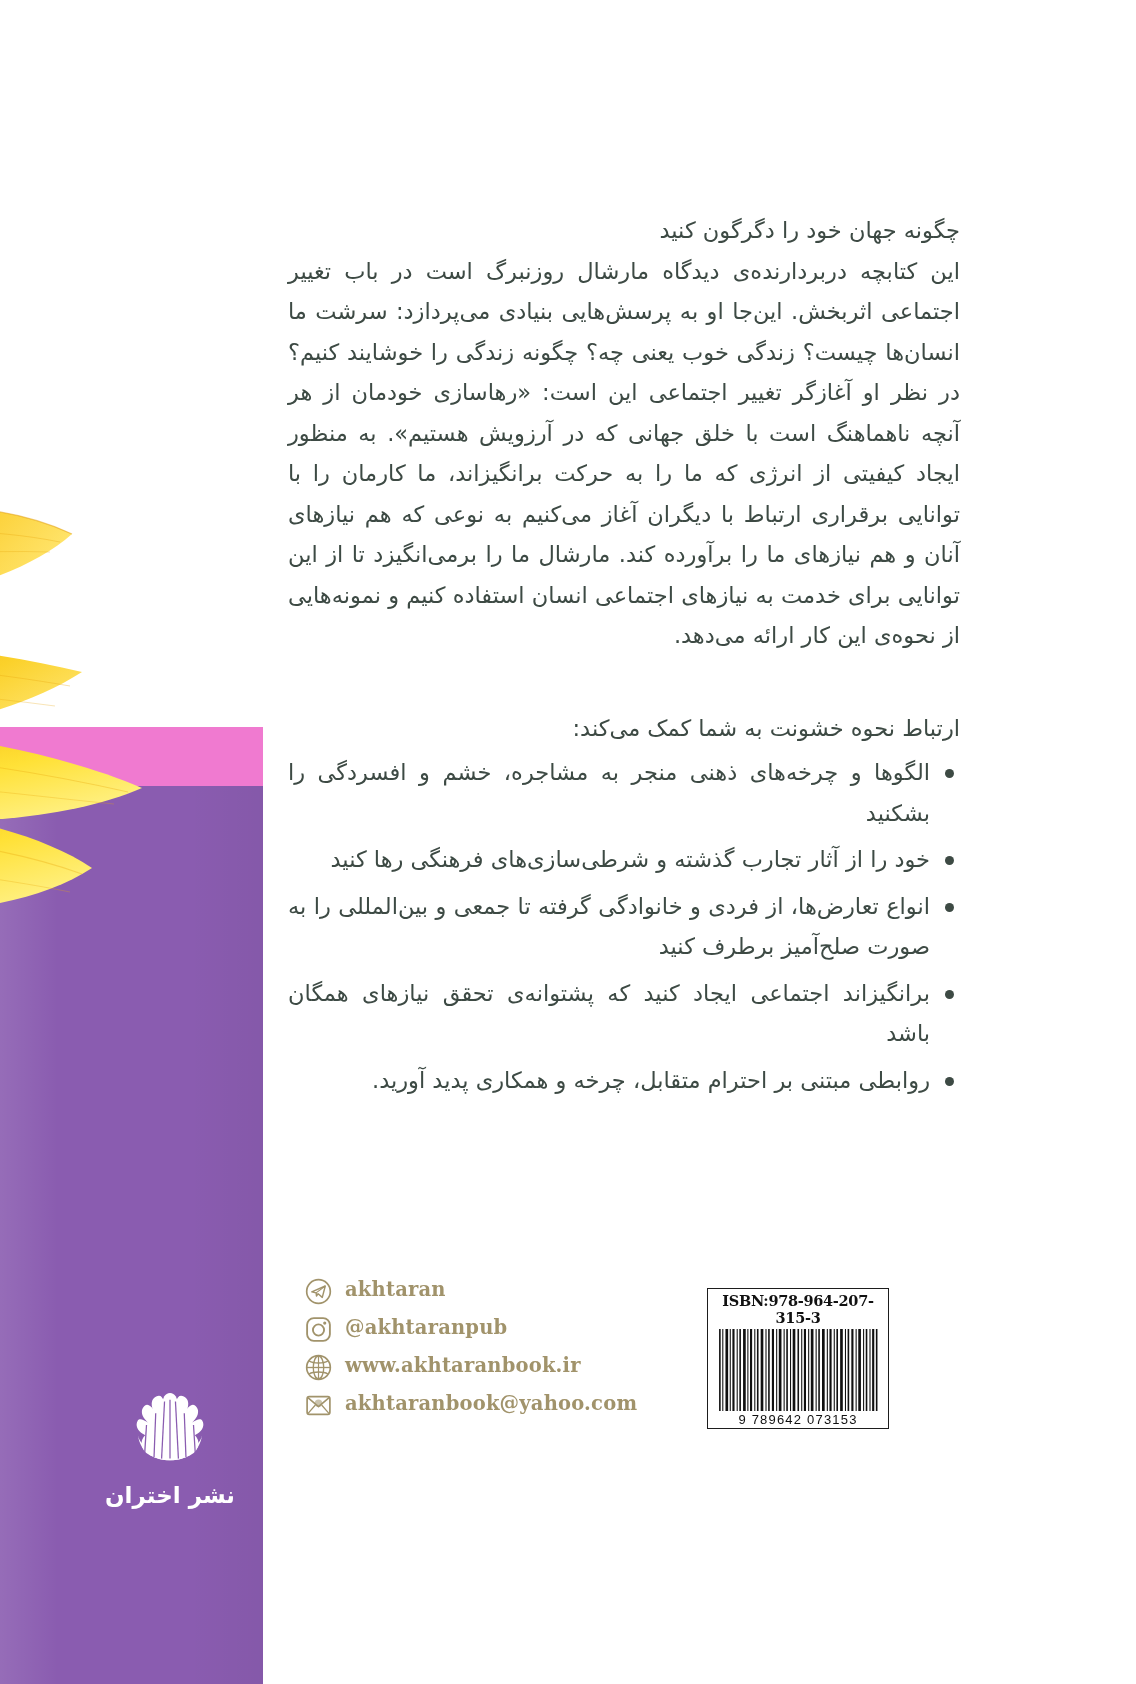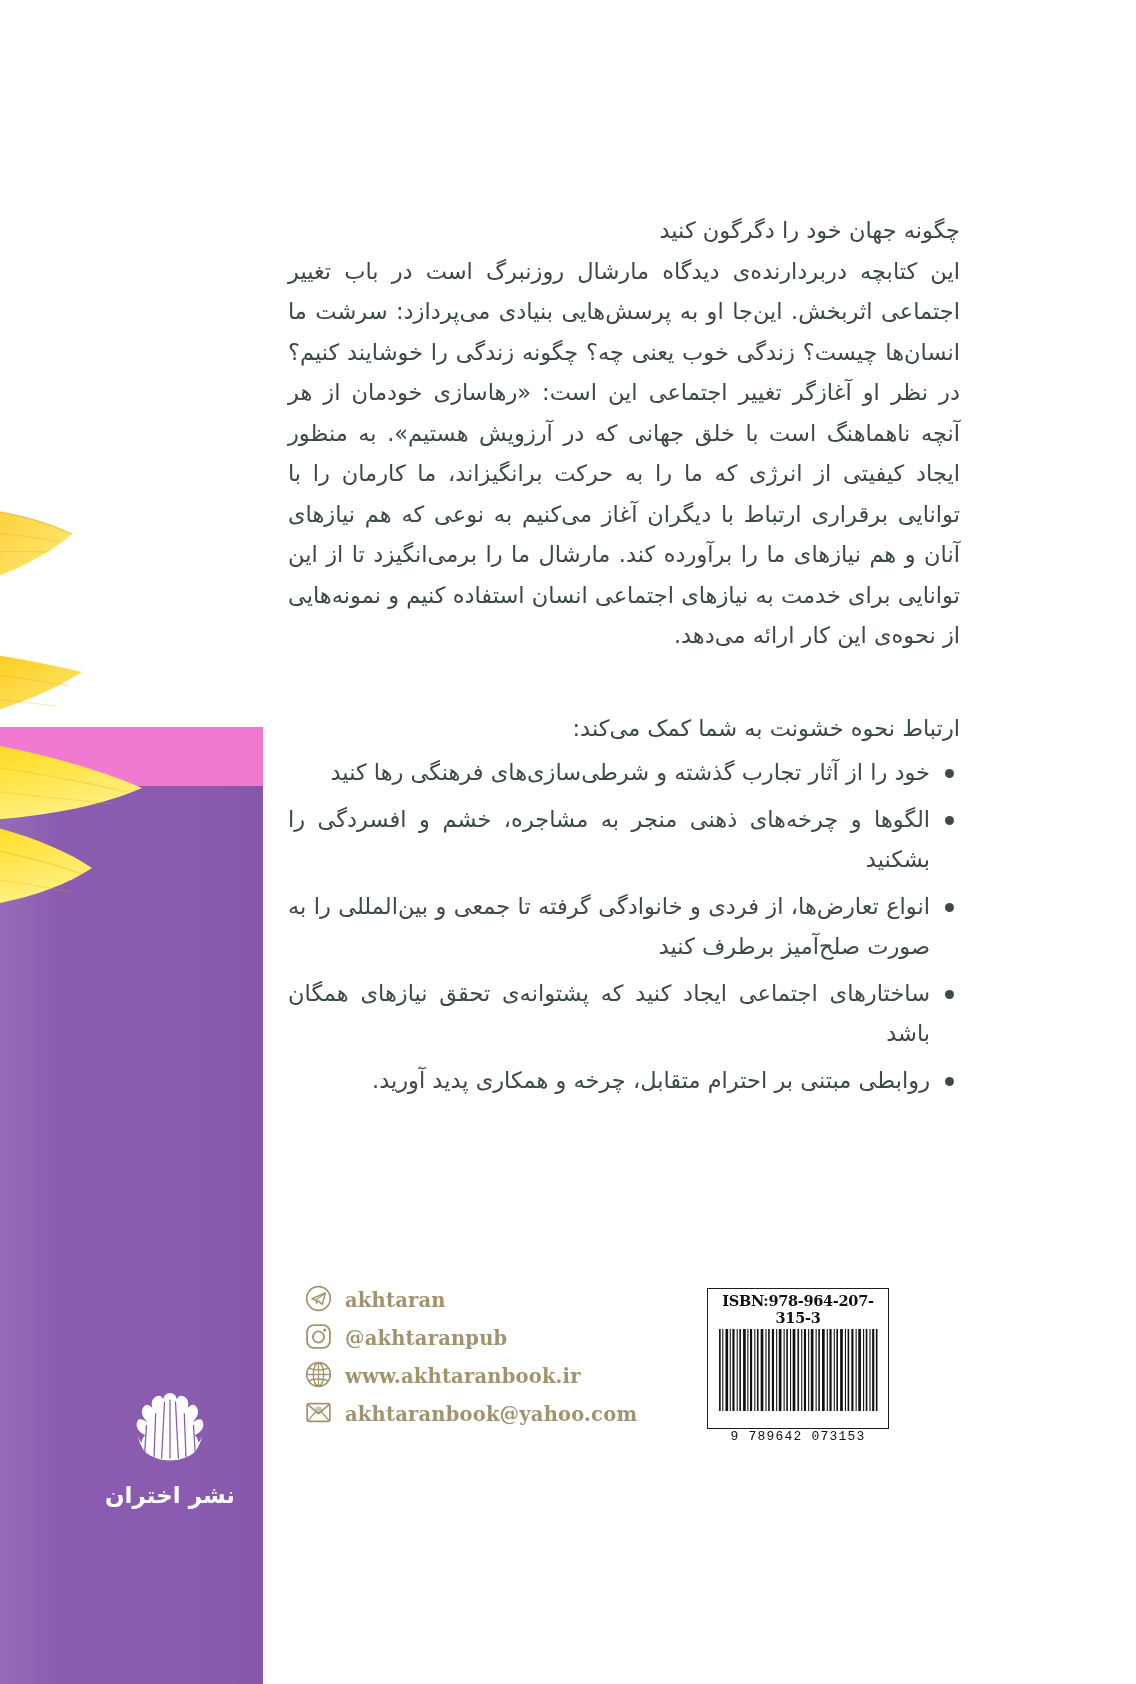--- a/index.html
+++ b/index.html
@@ -109,21 +109,21 @@
   .contact {
     position: absolute;
     left: 305px;
     top: 1278px;
     z-index: 5;
     direction: ltr;
     text-align: left;
   }
   .contact-row {
     display: flex;
-    align-items: flex-end;
+    align-items: flex-start;
     height: 34px;
     margin-bottom: 4px;
   }
   .contact-row .ic {
     width: 27px;
     height: 27px;
     flex: 0 0 27px;
     margin-right: 13px;
     color: #a1936b;
   }
@@ -160,25 +160,25 @@
     margin-top: 3px;
   }
   .barcode {
     margin: 3px 10px 0 10px;
     height: 82px;
     display: block;
   }
   .barcode svg { display: block; width: 100%; height: 100%; }
   .isbn-digits {
     text-align: center;
-    font-family: Liberation Mono, monospace;
+    font-family: Liberation Sans, sans-serif;
     font-size: 13px;
     color: #111;
     letter-spacing: 1.2px;
-    margin-top: 18px;
+    margin-top: 1px;
   }
 
   
   .publisher {
     position: absolute;
     left: 104px;
     top: 1383px;
     width: 132px;
     z-index: 5;
     text-align: center;
@@ -248,24 +248,24 @@
 
   <div class="text-col">
     <p class="blurb">
       <span class="lead">چگونه جهان خود را دگرگون کنید</span>
       <span>این کتابچه دربردارنده‌ی دیدگاه مارشال روزنبرگ است در باب تغییر اجتماعی اثربخش. این‌جا او به پرسش‌هایی بنیادی می‌پردازد: سرشت ما انسان‌ها چیست؟ زندگی خوب یعنی چه؟ چگونه زندگی را خوشایند کنیم؟ در نظر او آغازگر تغییر اجتماعی این است: «رهاسازی خودمان از هر آنچه ناهماهنگ است با خلق جهانی که در آرزویش هستیم». به منظور ایجاد کیفیتی از انرژی که ما را به حرکت برانگیزاند، ما کارمان را با توانایی برقراری ارتباط با دیگران آغاز می‌کنیم به نوعی که هم نیازهای آنان و هم نیازهای ما را برآورده کند. مارشال ما را برمی‌انگیزد تا از این توانایی برای خدمت به نیازهای اجتماعی انسان استفاده کنیم و نمونه‌هایی از نحوه‌ی این کار ارائه می‌دهد.</span>
     </p>
 
     <p class="helps">ارتباط نحوه خشونت به شما کمک می‌کند:</p>
 
     <ul class="bullets">
+      <li>الگوها و چرخه‌های ذهنی منجر به مشاجره، خشم و افسردگی را بشکنید</li>
       <li>خود را از آثار تجارب گذشته و شرطی‌سازی‌های فرهنگی رها کنید</li>
-      <li>الگوها و چرخه‌های ذهنی منجر به مشاجره، خشم و افسردگی را بشکنید</li>
       <li>انواع تعارض‌ها، از فردی و خانوادگی گرفته تا جمعی و بین‌المللی را به صورت صلح‌آمیز برطرف کنید</li>
-      <li>ساختارهای اجتماعی ایجاد کنید که پشتوانه‌ی تحقق نیازهای همگان باشد</li>
+      <li>برانگیزاند اجتماعی ایجاد کنید که پشتوانه‌ی تحقق نیازهای همگان باشد</li>
       <li>روابطی مبتنی بر احترام متقابل، چرخه و همکاری پدید آورید.</li>
     </ul>
   </div>
 
   <div class="contact">
 
     <div class="contact-row">
       <span class="ic">
         <svg viewBox="0 0 32 32" xmlns="http://www.w3.org/2000/svg" aria-hidden="true">
           <circle cx="16" cy="16" r="14" fill="none" stroke="currentColor" stroke-width="2"></circle>

